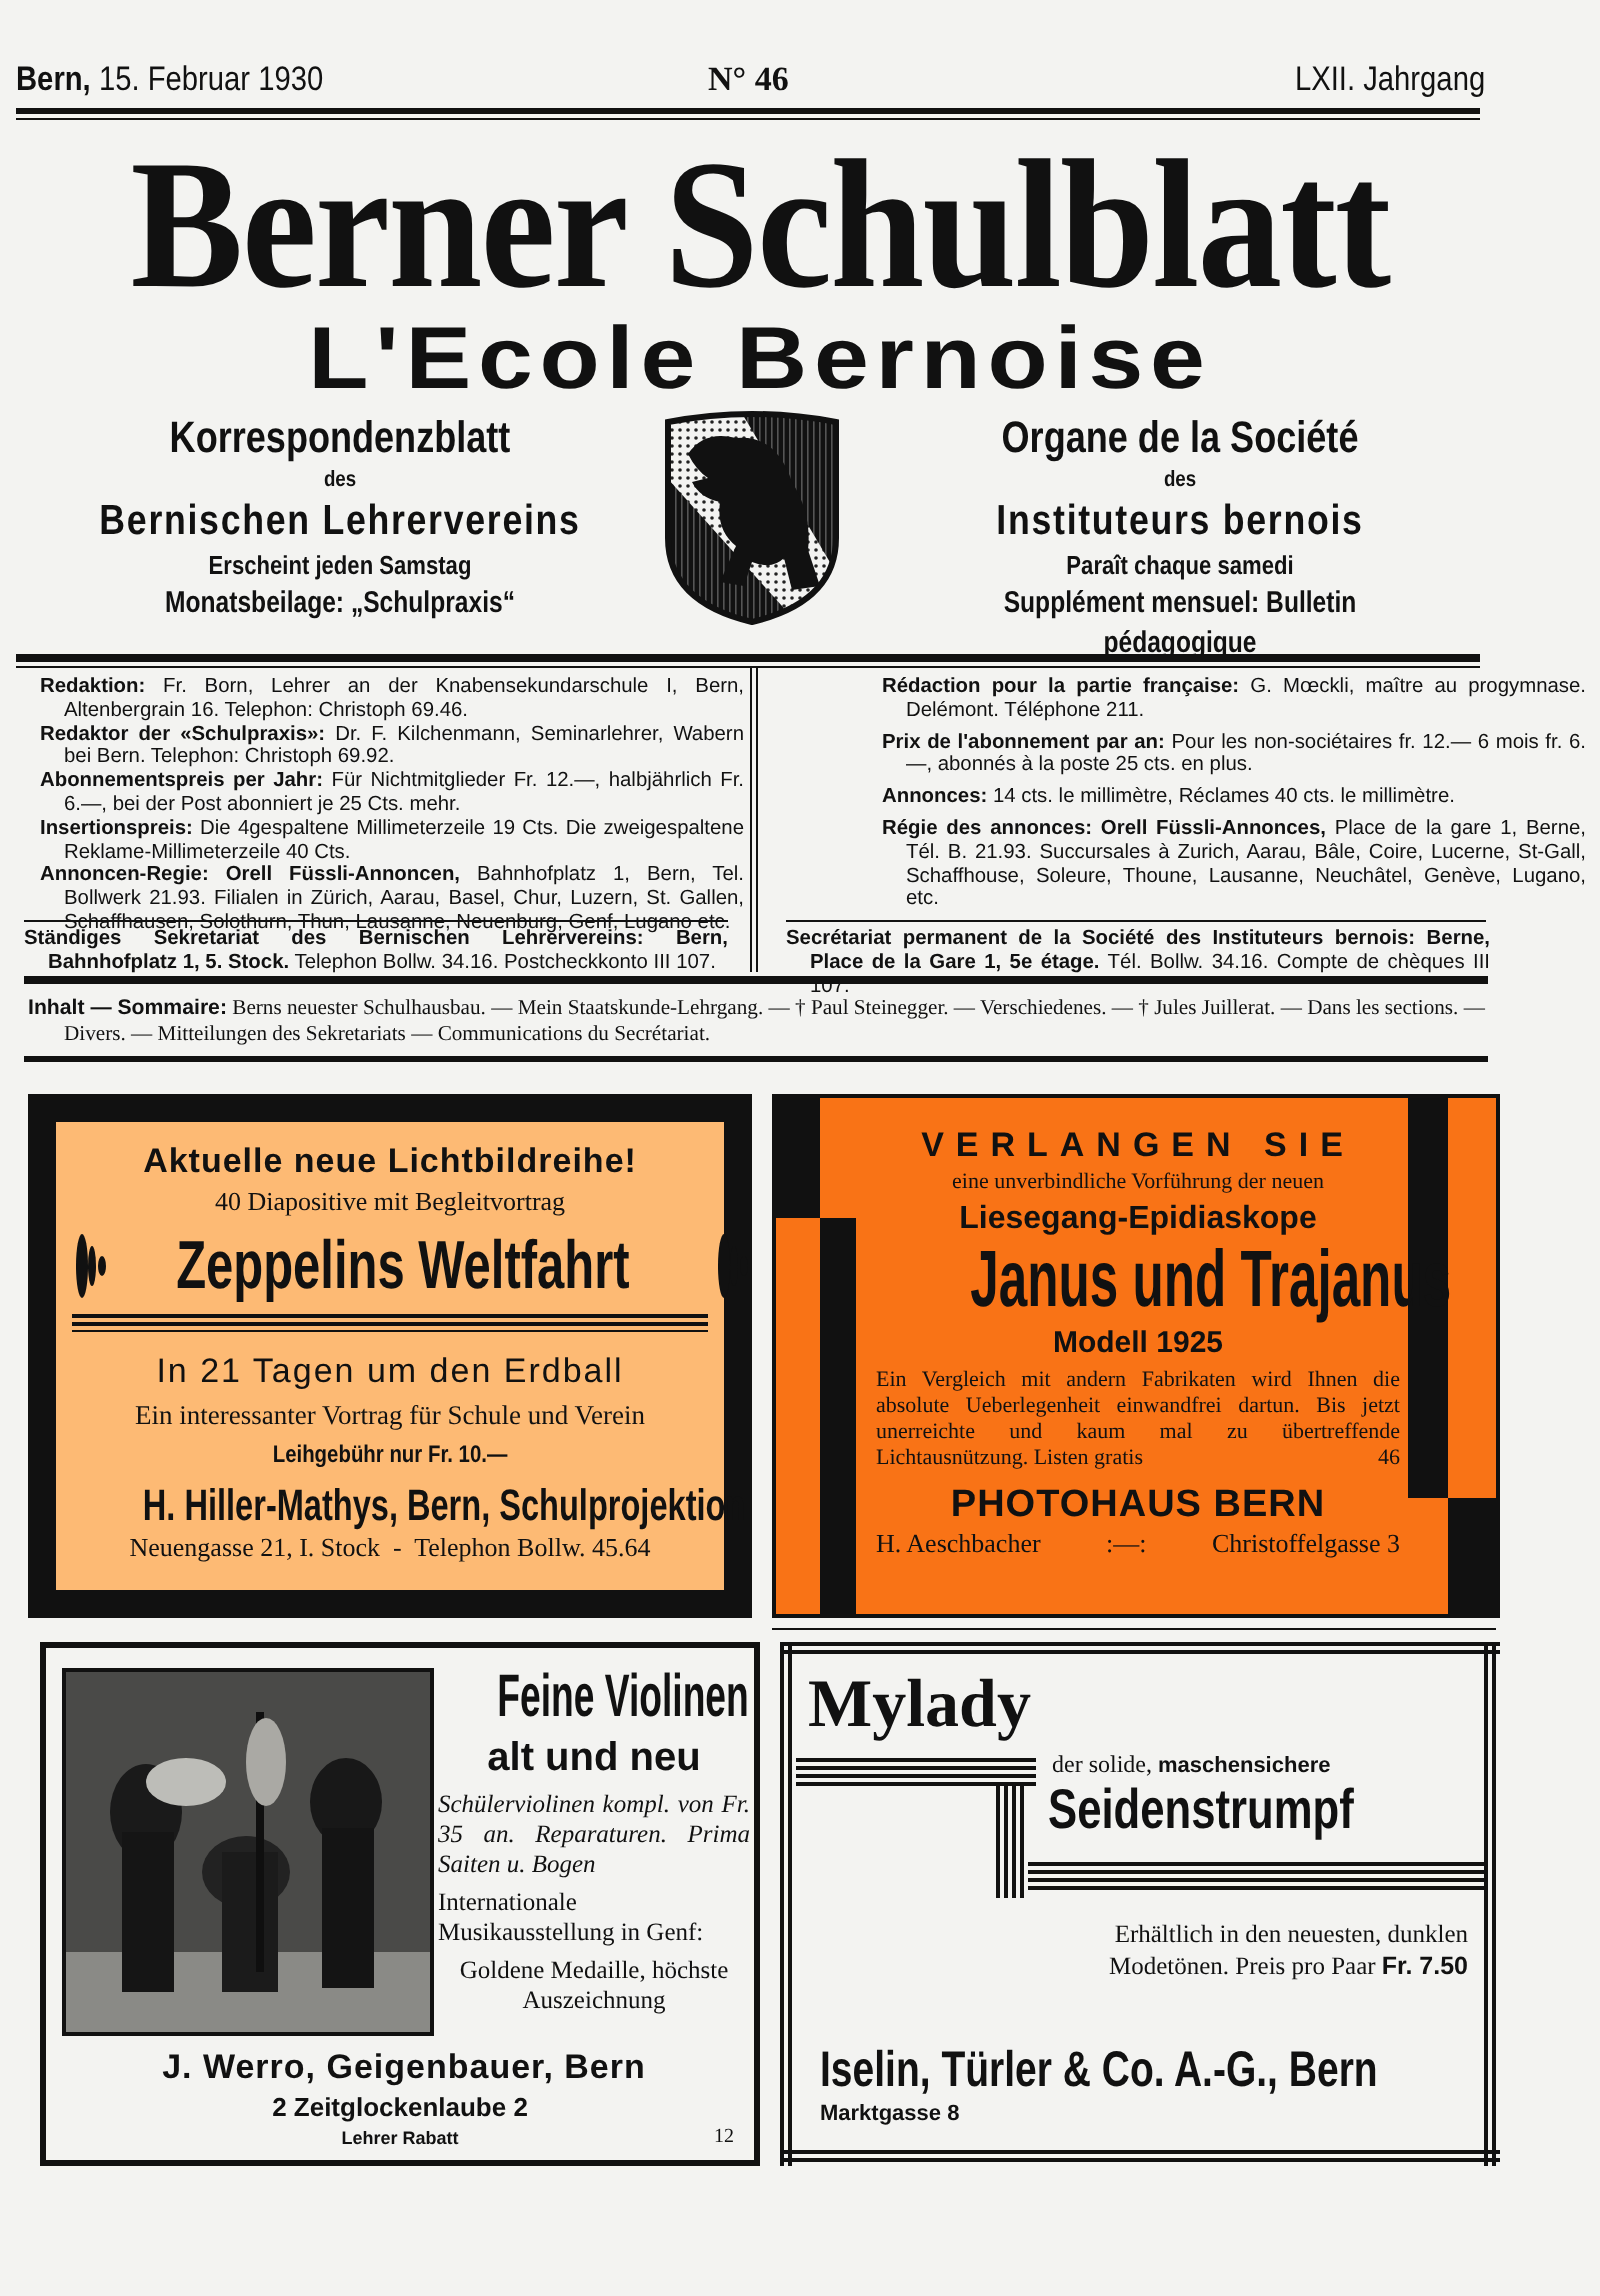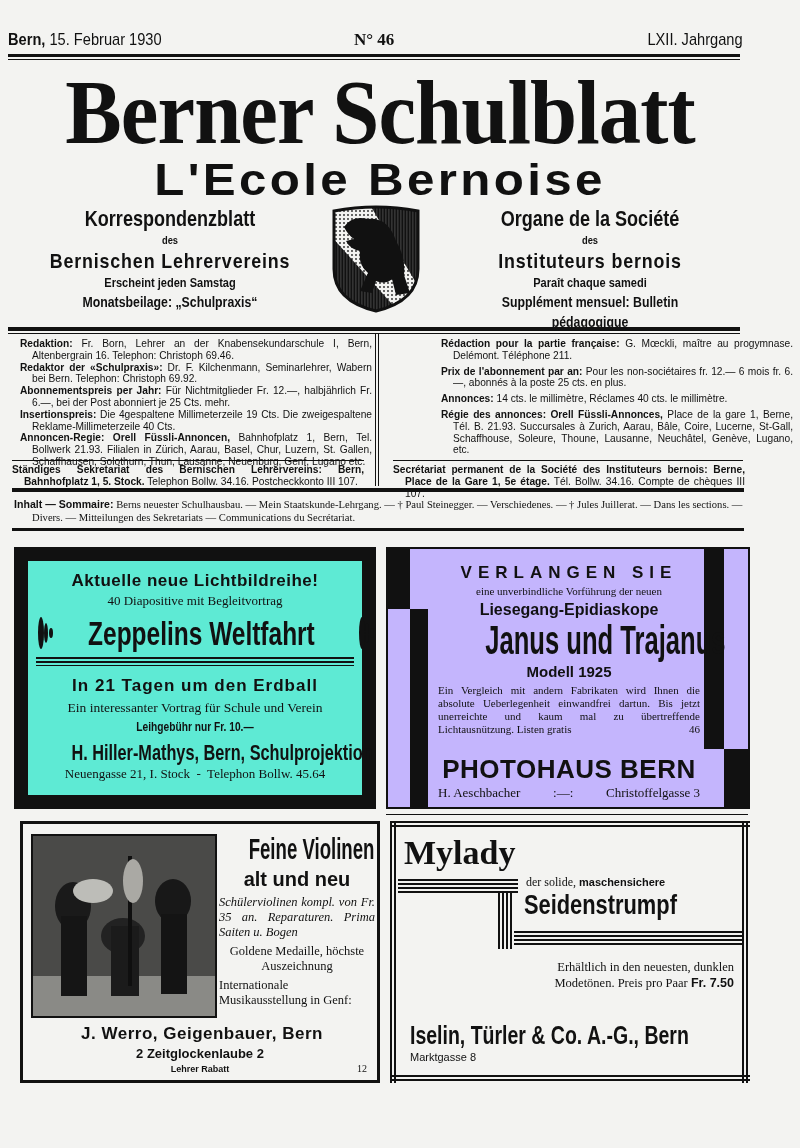--- a/index.html
+++ b/index.html
@@ -32,22 +32,22 @@
   .info { position:absolute; font-family:"Liberation Sans",sans-serif; font-size:10.2px; line-height:11.8px; text-align:justify; }
   .info p { margin:0 0 0 0; padding-left:12px; text-indent:-12px; }
   .info b { font-weight:bold; }
   .info.fr p { margin-bottom:4px; }
   .vsep { position:absolute; background:#111; width:1px; }
   #contents { left:14px; top:498px; width:730px; font-family:"Liberation Serif",serif; font-size:10.6px; line-height:13px; }
   #contents p { margin:0; padding-left:18px; text-indent:-18px; }
   
   .ad { position:absolute; }
   .ad1 { left:14px; top:547px; width:362px; height:262px; background:#111; }
-  .ad1 .inner { position:absolute; left:14px; top:14px; right:14px; bottom:14px; background:#5eead4; text-align:center; }
-  .ad2 { left:386px; top:547px; width:364px; height:262px; border:2px solid #111; box-sizing:border-box; background:#c4b5fd; }
+  .ad1 .inner { position:absolute; left:14px; top:14px; right:14px; bottom:14px; background:#fdba74; text-align:center; }
+  .ad2 { left:386px; top:547px; width:364px; height:262px; border:2px solid #111; box-sizing:border-box; background:#f97316; }
   .ad3 { left:20px; top:821px; width:360px; height:262px; border:3px solid #111; box-sizing:border-box; background:#f3f3f1; }
   .ad4 { left:390px; top:821px; width:360px; height:262px; background:#f3f3f1; }
   .circ { display:inline-block; width:32px; height:32px; border-radius:50%; border:3px solid #111; box-sizing:border-box; position:relative; vertical-align:middle; }
   .circ::before { content:""; position:absolute; left:3px; top:3px; right:3px; bottom:3px; border-radius:50%; border:2px solid #111; }
   .circ::after { content:""; position:absolute; left:8px; top:8px; right:8px; bottom:8px; border-radius:50%; border:2px solid #111; }
   .stripes-h { position:absolute; background:repeating-linear-gradient(to bottom,#111 0 2px,transparent 2px 4px); }
   .stripes-v { position:absolute; background:repeating-linear-gradient(to right,#111 0 2px,transparent 2px 4px); }
 </style>
 </head>
 <body>
@@ -144,41 +144,41 @@
     <div class="sans" style="font-weight:bold;font-size:17px;margin-top:10px;letter-spacing:0.5px;">Aktuelle neue Lichtbildreihe!</div>
     <div style="font-size:13px;margin-top:2px;">40 Diapositive mit Begleitvortrag</div>
     <div style="display:flex;align-items:center;justify-content:space-between;padding:0 10px;margin-top:4px;">
       <span class="circ"></span>
       <span class="sans" style="font-weight:900;font-size:34px;line-height:40px;display:inline-block;transform:scaleX(0.72);white-space:nowrap;">Zeppelins Weltfahrt</span>
       <span class="circ"></span>
     </div>
     <div style="margin:4px 8px 0;height:2px;background:#111;"></div>
     <div style="margin:2px 8px 0;height:2px;background:#111;"></div>
     <div style="margin:2px 8px 0;height:1px;background:#111;"></div>
-    <div class="sans" style="font-weight:bold;font-size:17px;margin-top:10px;letter-spacing:1px;">In 21 Tagen um den Erdball</div>
+    <div class="sans" style="font-weight:normal;font-size:17px;margin-top:10px;letter-spacing:1px;">In 21 Tagen um den Erdball</div>
     <div style="font-size:13.5px;margin-top:4px;">Ein interessanter Vortrag für Schule und Verein</div>
     <div class="sans" style="font-weight:bold;font-size:12px;margin-top:4px;transform:scaleX(0.85);">Leihgebühr nur Fr. 10.—</div>
     <div class="sans" style="font-weight:900;font-size:22px;margin-top:6px;white-space:nowrap;transform:scaleX(0.74);transform-origin:center top;">H. Hiller-Mathys, Bern, Schulprojektion</div>
     <div style="font-size:13px;margin-top:0;white-space:pre;">Neuengasse 21, I. Stock  -  Telephon Bollw. 45.64</div>
   </div>
 </div>
 
 <div class="ad ad2">
   <div class="abs" style="left:0;top:0;width:22px;height:60px;background:#111;"></div>
   <div class="abs" style="left:22px;top:60px;width:18px;height:198px;background:#111;"></div>
   <div class="abs" style="right:24px;top:0;width:20px;height:200px;background:#111;"></div>
   <div class="abs" style="right:0;top:200px;width:24px;height:58px;background:#111;"></div>
   <div class="abs" style="left:50px;top:14px;width:262px;text-align:center;">
     <div class="sans" style="font-weight:bold;font-size:17px;letter-spacing:6px;">VERLANGEN SIE</div>
     <div style="font-size:11px;margin-top:2px;">eine unverbindliche Vorführung der neuen</div>
     <div class="sans" style="font-weight:bold;font-size:16px;margin-top:4px;">Liesegang-Epidiaskope</div>
     <div class="sans" style="font-weight:900;font-size:40px;line-height:42px;white-space:nowrap;transform:scaleX(0.64);transform-origin:center top;">Janus und Trajanus</div>
     <div class="sans" style="font-weight:bold;font-size:15px;margin-top:2px;">Modell 1925</div>
     <div style="font-size:11px;line-height:13px;text-align:justify;margin-top:4px;"><span>Ein Vergleich mit andern Fabrikaten wird Ihnen die absolute Ueberlegenheit einwandfrei dartun. Bis jetzt unerreichte und kaum mal zu übertreffende Lichtausnützung. Listen gratis</span> <span style="float:right;">46</span></div>
-    <div class="sans" style="font-weight:bold;font-size:26px;margin-top:18px;letter-spacing:0.5px;">PHOTOHAUS BERN</div>
+    <div class="sans" style="font-weight:bold;font-size:19px;margin-top:6px;letter-spacing:0.5px;">PHOTOHAUS BERN</div>
     <div style="font-size:13px;display:flex;justify-content:space-between;">
       <span>H. Aeschbacher</span>
       <span>:—:</span>
       <span>Christoffelgasse 3</span>
     </div>
   </div>
 </div>
 <div class="rule-thick" style="left:386px;top:814px;width:362px;height:1px;"></div>
 
 <div class="ad ad3">
@@ -194,22 +194,22 @@
       <rect x="128" y="78" width="26" height="80" fill="#141414"></rect>
       <rect x="95" y="20" width="4" height="130" fill="#0f0f0f"></rect>
       <ellipse cx="60" cy="55" rx="20" ry="12" fill="#bdbdb8"></ellipse>
       <ellipse cx="100" cy="45" rx="10" ry="22" fill="#aaa9a4"></ellipse>
     </svg>
   </div>
   <div class="abs" style="left:196px;top:8px;width:156px;text-align:center;">
     <div class="sans" style="font-weight:900;font-size:30px;line-height:34px;white-space:nowrap;transform:scaleX(0.62);transform-origin:center top;">Feine Violinen</div>
     <div class="sans" style="font-weight:900;font-size:20px;margin-top:2px;">alt und neu</div>
     <div style="font-size:12.5px;line-height:15px;margin-top:4px;text-align:justify;font-style:italic;">Schülerviolinen kompl. von Fr. 35 an. Reparaturen. Prima Saiten u. Bogen</div>
+    <div style="font-size:12.5px;line-height:15px;margin-top:4px;text-align:justify;">Internationale Musikausstellung in Genf:</div>
     <div style="font-size:12.5px;line-height:15px;margin-top:4px;">Goldene Medaille, höchste Auszeichnung</div>
-    <div style="font-size:12.5px;line-height:15px;margin-top:4px;text-align:justify;">Internationale Musikausstellung in Genf:</div>
   </div>
   <div class="abs sans" style="left:0;top:200px;width:358px;text-align:center;font-weight:900;font-size:17px;letter-spacing:0.5px;">J. Werro, Geigenbauer, Bern</div>
   <div class="abs sans" style="left:0;top:222px;width:354px;text-align:center;font-weight:bold;font-size:13px;">2 Zeitglockenlaube 2</div>
   <div class="abs sans" style="left:0;top:240px;width:354px;text-align:center;font-weight:bold;font-size:9px;">Lehrer Rabatt</div>
   <div class="abs" style="right:10px;top:239px;font-size:10px;">12</div>
 </div>
 
 <div class="ad ad4">
   <div class="stripes-h" style="left:0;top:0;width:360px;height:8px;"></div>
   <div class="stripes-h" style="left:0;top:254px;width:360px;height:8px;"></div>
@@ -219,14 +219,14 @@
   <div class="stripes-v" style="left:108px;top:72px;width:16px;height:56px;"></div>
   <div class="stripes-h" style="left:124px;top:110px;width:228px;height:14px;"></div>
   <div class="abs" style="left:14px;top:14px;font-family:'Liberation Serif',serif;font-weight:bold;font-size:34px;line-height:36px;">Mylady</div>
   <div class="abs" style="left:136px;top:54px;font-size:12px;"><span>der solide,</span> <b class="sans" style="font-size:11px;margin-top:27px;">maschensichere</b></div>
   <div class="abs sans" style="left:134px;top:68px;font-weight:bold;font-size:28px;line-height:32px;white-space:nowrap;transform:scaleX(0.78);transform-origin:left top;">Seidenstrumpf</div>
   <div class="abs" style="left:106px;top:138px;width:238px;text-align:right;font-size:12.5px;line-height:16px;">
     <div>Erhältlich in den neuesten, dunklen</div>
     <div><span>Modetönen. Preis pro Paar</span> <b class="sans">Fr. 7.50</b></div>
   </div>
   <div class="abs sans" style="left:20px;top:200px;font-weight:bold;font-size:25px;line-height:28px;white-space:nowrap;transform:scaleX(0.78);transform-origin:left top;">Iselin, Türler &amp; Co. A.-G., Bern</div>
-  <div class="abs sans" style="left:20px;top:230px;font-weight:normal;font-size:11px;">Marktgasse 8</div>
+  <div class="abs sans" style="left:20px;top:230px;font-weight:bold;font-size:11px;">Marktgasse 8</div>
 </div>
 
 </body></html>

